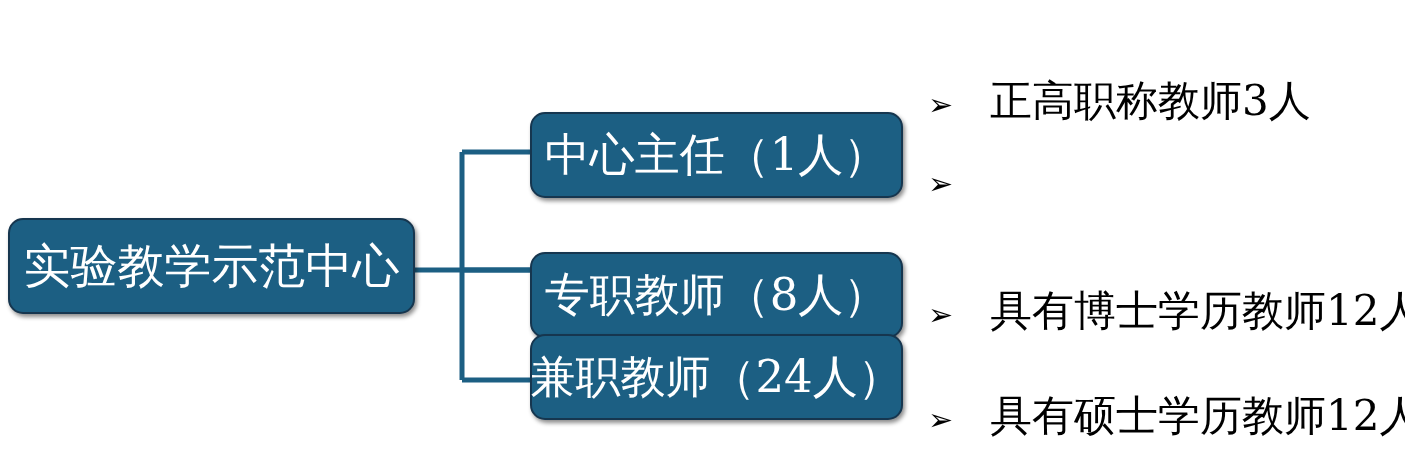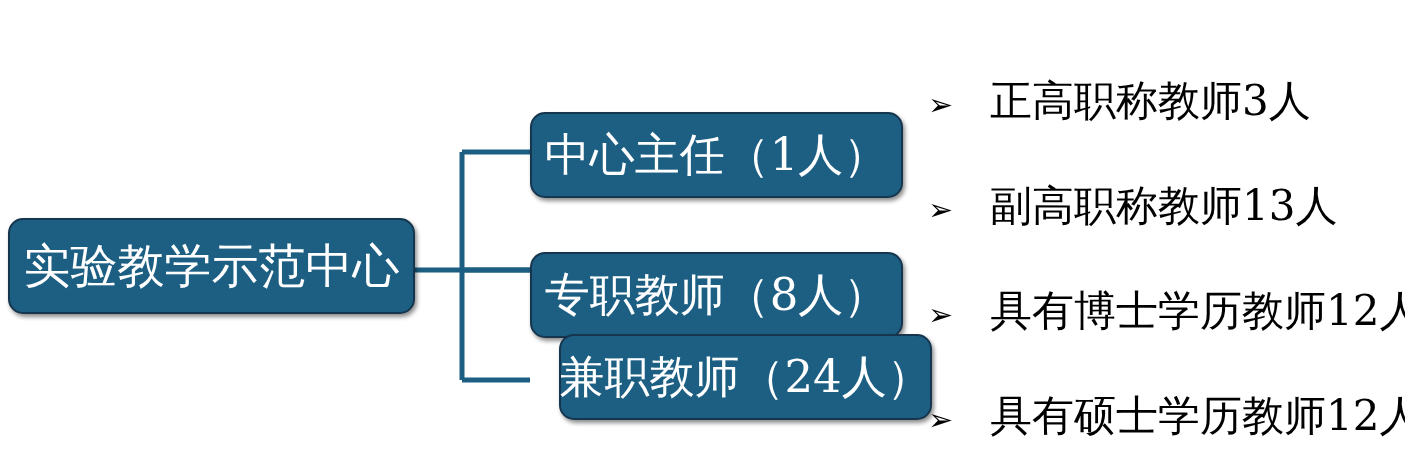--- a/index.html
+++ b/index.html
@@ -56,21 +56,21 @@
   }
 
   .node-child {
     left: 530px;
     width: 373px;
     height: 86px;
     font-size: 45px;
   }
   #node-director { top: 112px; }
   #node-fulltime { top: 228px; margin-top: 24px; }
-  #node-parttime { top: 334px; margin-left: 29px; }
+  #node-parttime { top: 334px; }
 
   .node-label {
     display: block;
     letter-spacing: 0px;
     transform: translateY(-1px);
   }
 
   
   #bullet-list {
     position: absolute;
@@ -140,21 +140,20 @@
 
   <div id="bullet-list">
 
     <div class="bullet-row">
       <span class="bullet-marker">➢</span>
       <span class="bullet-text">正高职称教师3人</span>
     </div>
 
     <div class="bullet-row">
       <span class="bullet-marker">➢</span>
-      <span class="bullet-text">副高职称教师13人</span>
     </div>
 
     <div class="bullet-row">
       <span class="bullet-marker">➢</span>
       <span class="bullet-text">具有博士学历教师12人</span>
     </div>
 
     <div class="bullet-row">
       <span class="bullet-marker">➢</span>
       <span class="bullet-text">具有硕士学历教师12人</span>

